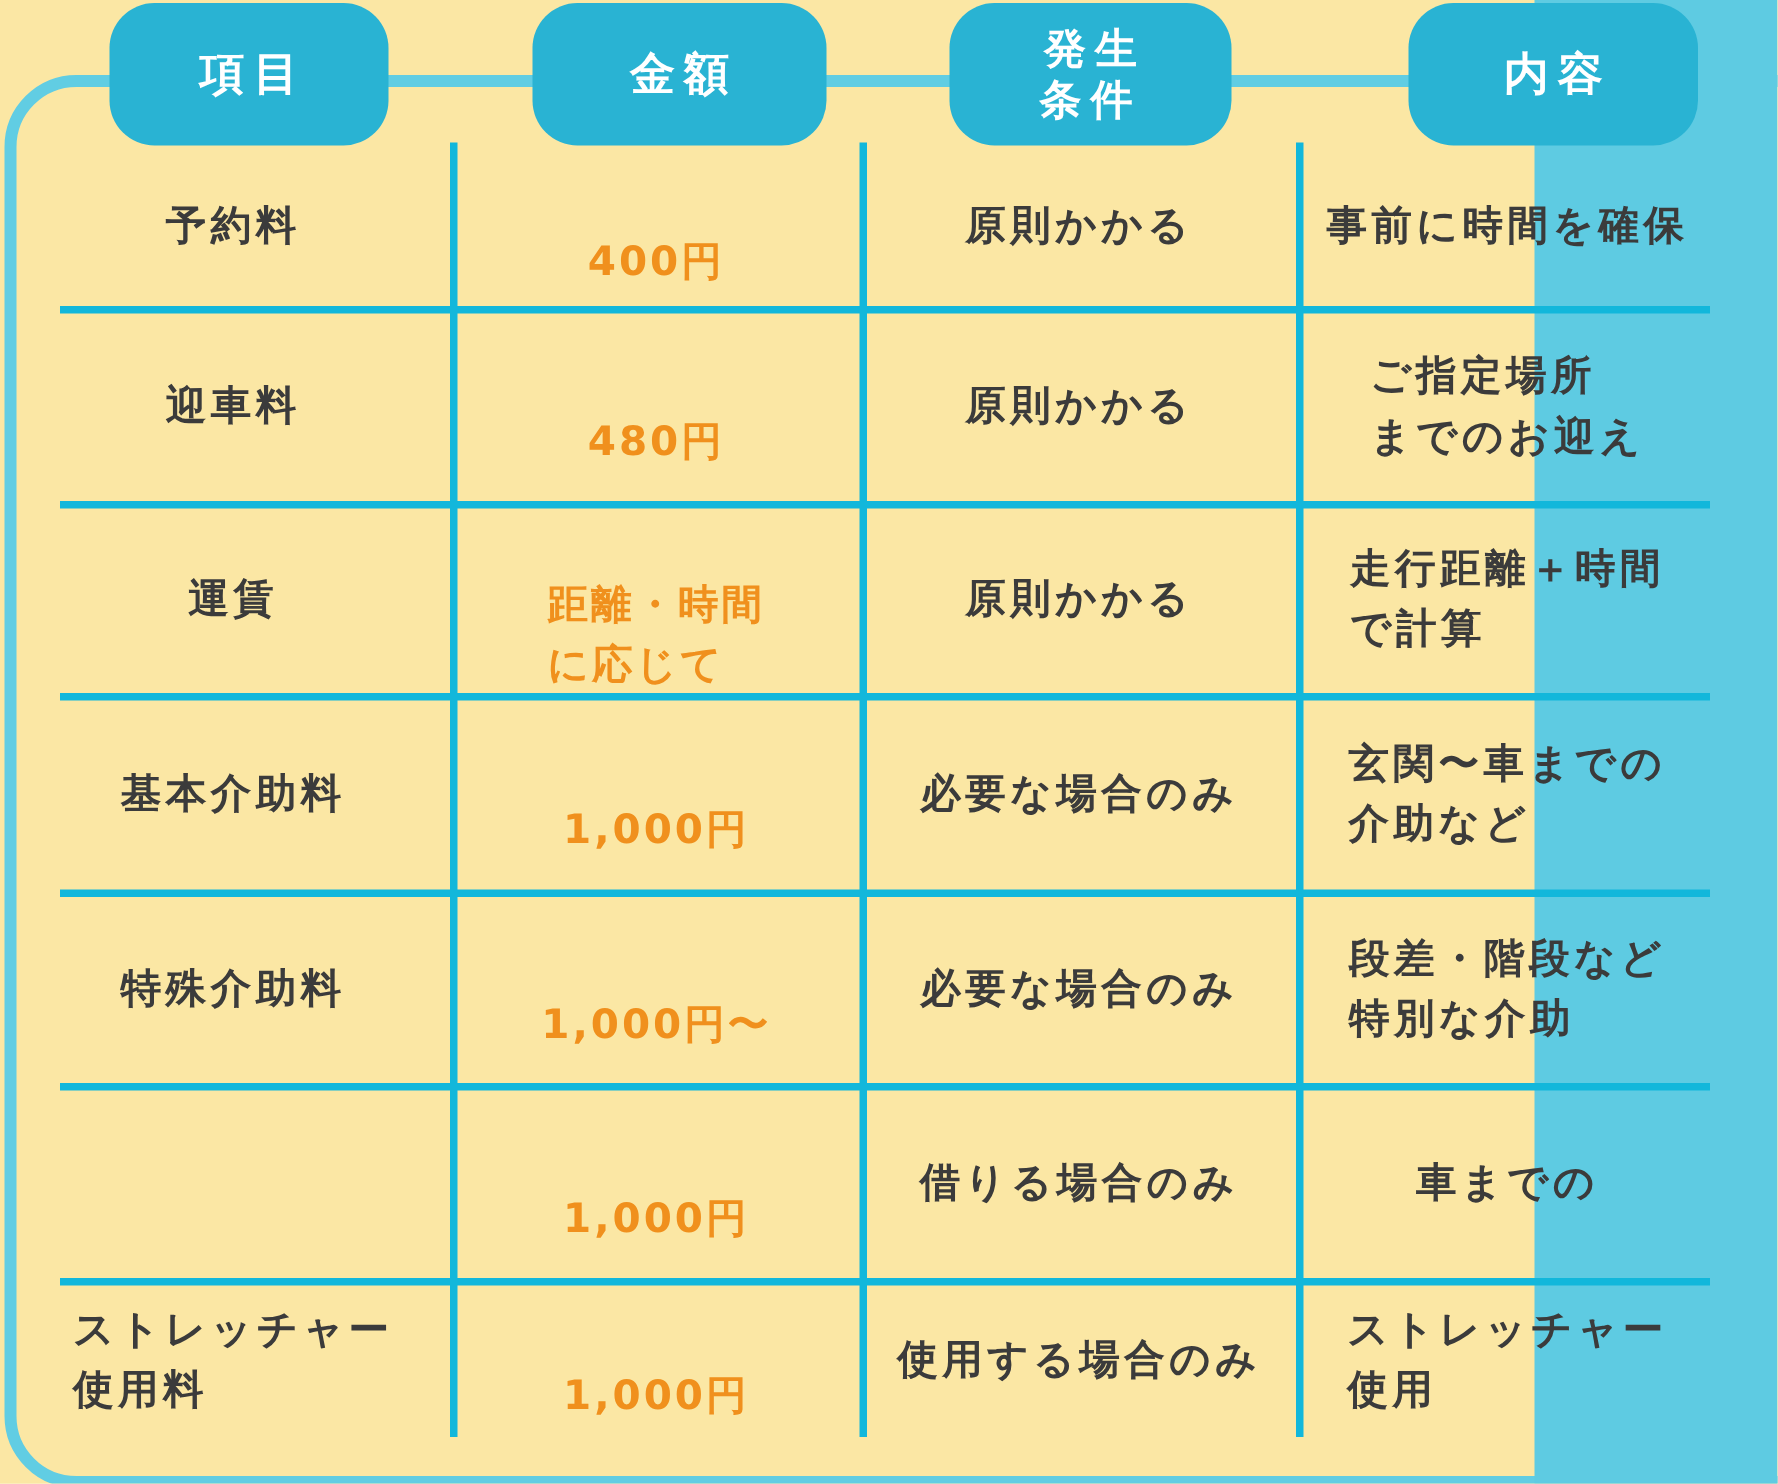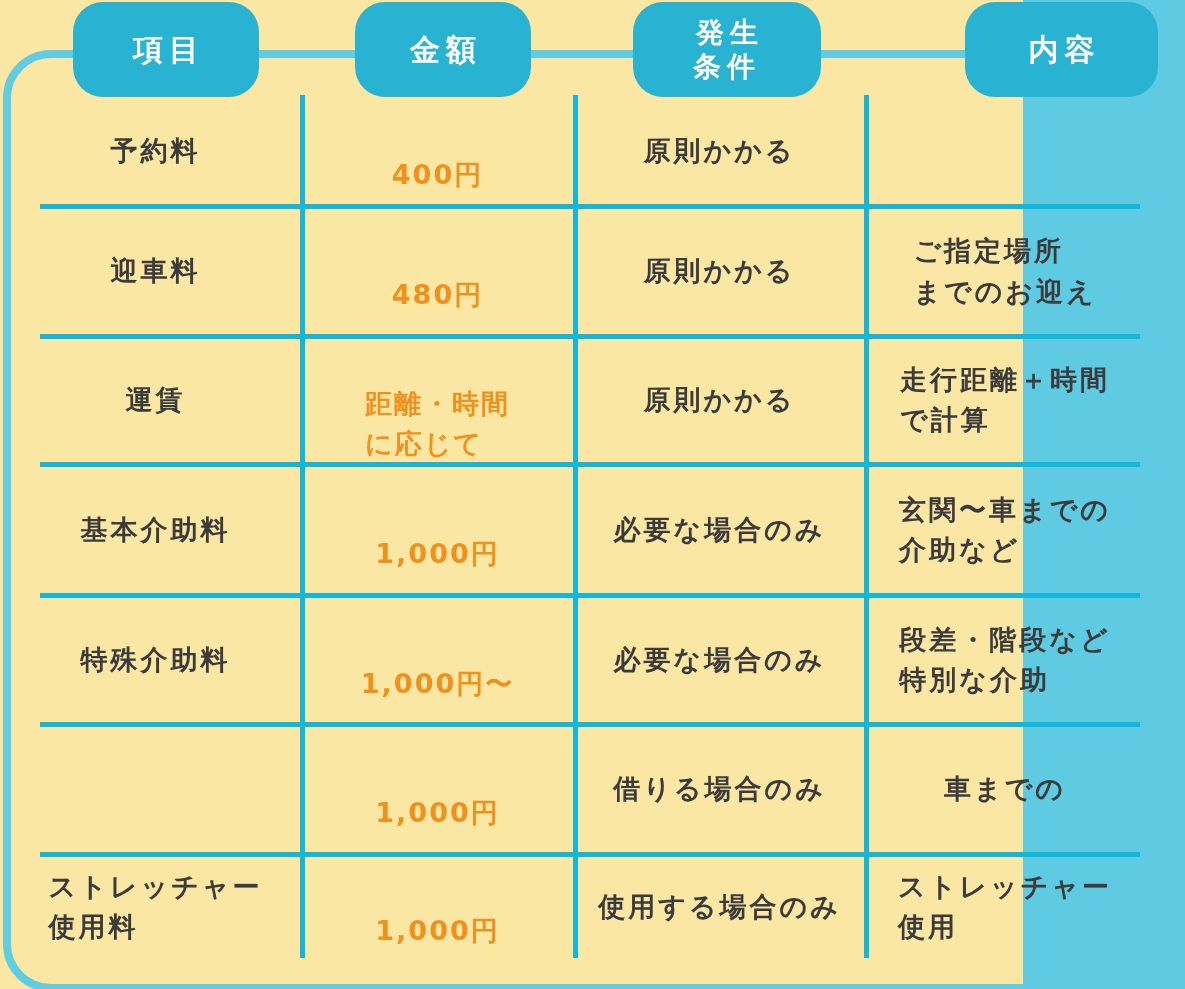--- a/index.html
+++ b/index.html
@@ -23,23 +23,23 @@
   .vline.v2{left:573px;}
   .vline.v3{left:864px;}
   .hline{position:absolute;left:40px;width:1100px;height:5px;background:#12B7DB;z-index:2;}
   .pill{
     position:absolute;top:2px;height:95px;background:#29B3D3;border-radius:30px;
     display:flex;align-items:center;justify-content:center;text-align:center;
     color:#FFFFFF;font-size:30px;letter-spacing:6px;text-indent:6px;
     line-height:1.2;white-space:pre-line;z-index:3;
   }
   .pill.p1{left:73px;width:186px;}
-  .pill.p2{left:355px;width:176px;}
+  .pill.p2{left:355px;width:196px;}
   .pill.p3{left:633px;width:188px;font-size:28px;}
-  .pill.p4{left:965px;width:193px;}
+  .pill.p4{left:939px;width:193px;}
   .row{position:absolute;left:0;width:1185px;z-index:4;}
   .cell{
     position:absolute;top:0;height:100%;
     display:flex;align-items:center;justify-content:center;
     text-align:left;white-space:pre-line;
     color:#3B3B3B;font-size:27px;letter-spacing:3px;line-height:1.5;
   }
   .cell.c-item{left:14px;width:283px;}
   .cell.c-amount{left:305px;width:265px;color:#F0901D;letter-spacing:2px;margin-top:24px;}
   .cell.c-condition{left:578px;width:283px;}
@@ -67,20 +67,21 @@
   <div class="pill p1">項目</div>
   <div class="pill p2">金額</div>
   <div class="pill p3">発生
 条件</div>
   <div class="pill p4">内容</div>
 
   <div class="row" style="top:97px;height:108px">
     <div class="cell c-item">予約料</div>
     <div class="cell c-amount">400円</div>
     <div class="cell c-condition">原則かかる</div>
+    <div class="cell c-description">事前に時間を確保</div>
   </div>
 
   <div class="row" style="top:209px;height:125px">
     <div class="cell c-item">迎車料</div>
     <div class="cell c-amount">480円</div>
     <div class="cell c-condition">原則かかる</div>
     <div class="cell c-description">ご指定場所
 までのお迎え</div>
   </div>
 

